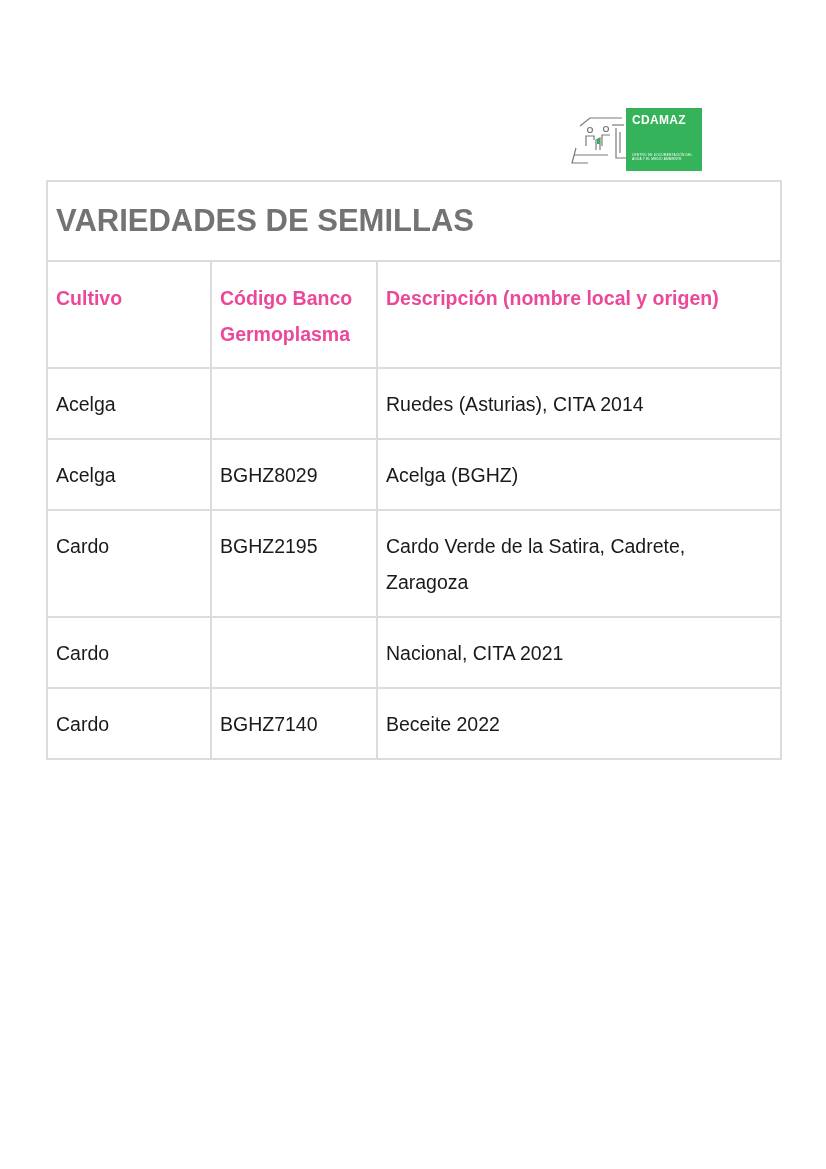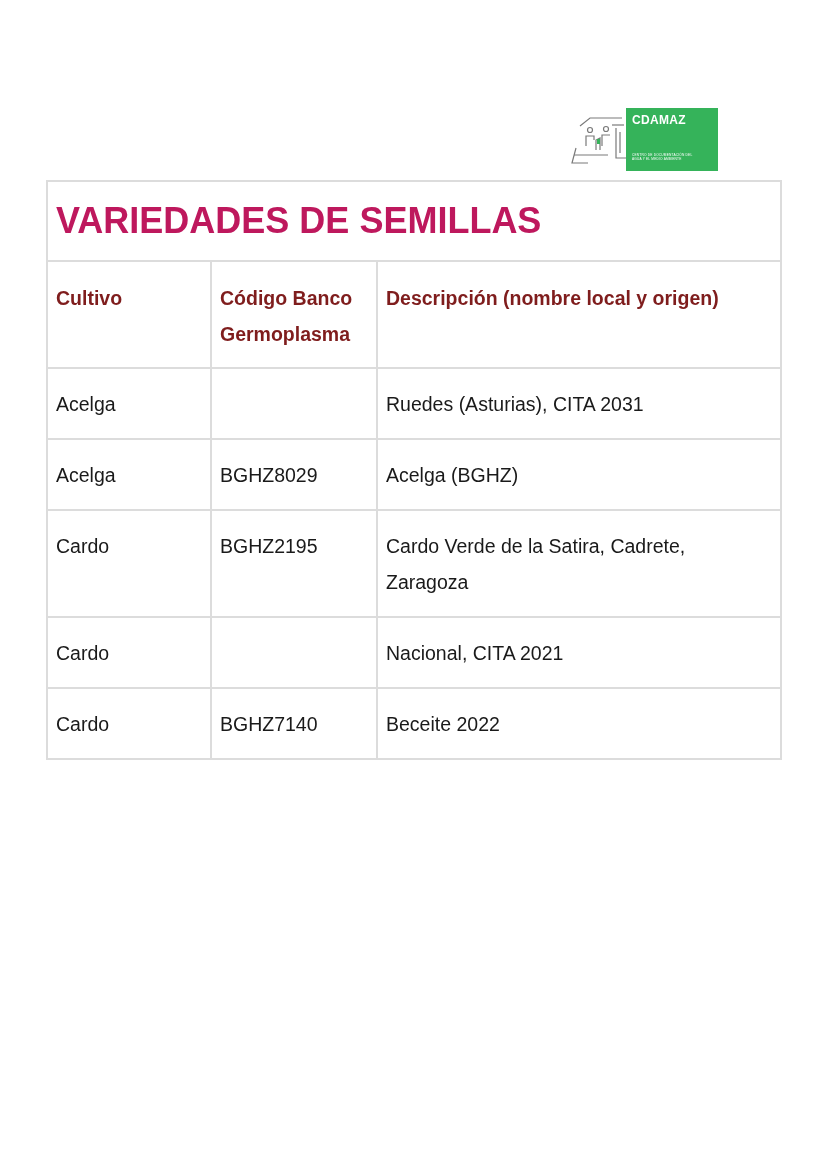--- a/index.html
+++ b/index.html
@@ -1,27 +1,27 @@
 <!DOCTYPE html>
 <html><head>
   <meta charset="utf-8">
   <style>
     html, body { margin: 0; padding: 0; background: #ffffff; }
     body { width: 826px; height: 1169px; position: relative; overflow: hidden;
            font-family: "Liberation Sans", sans-serif; color: #1a1a1a; }
     .logo { position: absolute; left: 568px; top: 108px; width: 134px; height: 63px; }
     .logo-drawing { position: absolute; left: 0; top: 0; width: 60px; height: 63px; }
-    .logo-box { position: absolute; left: 58px; top: 0; width: 92px; height: 63px; background: #35b35a; color: #fff; }
+    .logo-box { position: absolute; left: 58px; top: 0; width: 76px; height: 63px; background: #35b35a; color: #fff; }
     .logo-title { position: absolute; left: 6px; top: 5px; font-size: 12px; font-weight: bold; letter-spacing: 0.3px; }
     .logo-sub { position: absolute; left: 6px; top: 45px; font-size: 3.2px; line-height: 4px; letter-spacing: 0.2px; width: 68px; text-transform: uppercase; }
     table.seeds { position: absolute; left: 46px; top: 180px; width: 734px; border-collapse: collapse; table-layout: fixed; }
     table.seeds td, table.seeds th { border: 2px solid #dcdcdc; vertical-align: top; text-align: left; padding: 0 8px; font-size: 19.5px; line-height: 36px; font-weight: normal; }
     .title-cell { height: 78px; vertical-align: middle !important; padding-top: 0 !important; }
-    .title-cell span { display: block; font-size: 36px; font-weight: bold; color: #be185d; line-height: 78px; }
-    th.hdr { color: #7f1d1d; font-weight: bold !important; padding-top: 18px !important; padding-bottom: 15px !important; height: 70px; }
+    .title-cell span { display: block; font-size: 31px; font-weight: bold; color: #737373; line-height: 78px; }
+    th.hdr { color: #ec4899; font-weight: bold !important; padding-top: 18px !important; padding-bottom: 15px !important; height: 70px; }
     td.cell { padding-top: 17px !important; padding-bottom: 16px !important; }
     col.c1 { width: 164px; } col.c2 { width: 166px; } col.c3 { width: 404px; }
   </style>
 </head>
 <body>
 
 <div class="logo">
   <svg class="logo-drawing" viewBox="0 0 60 63">
     <g fill="none" stroke="#7a7a7a" stroke-width="1.2">
       <path d="M12 18 L22 10 L54 10"></path>
@@ -57,21 +57,21 @@
     </td>
   </tr>
   <tr>
     <th class="hdr">Cultivo</th>
     <th class="hdr">Código Banco Germoplasma</th>
     <th class="hdr">Descripción (nombre local y origen)</th>
   </tr>
   <tr>
     <td class="cell">Acelga</td>
     <td class="cell"></td>
-    <td class="cell">Ruedes (Asturias), CITA 2031</td>
+    <td class="cell">Ruedes (Asturias), CITA 2014</td>
   </tr>
   <tr>
     <td class="cell">Acelga</td>
     <td class="cell">BGHZ8029</td>
     <td class="cell">Acelga (BGHZ)</td>
   </tr>
   <tr>
     <td class="cell">Cardo</td>
     <td class="cell">BGHZ2195</td>
     <td class="cell">Cardo Verde de la Satira, Cadrete, Zaragoza</td>

